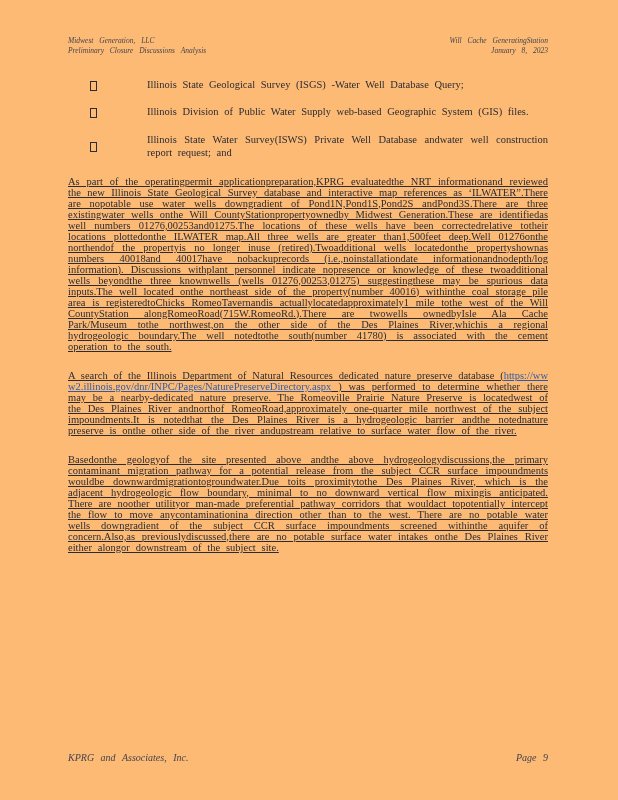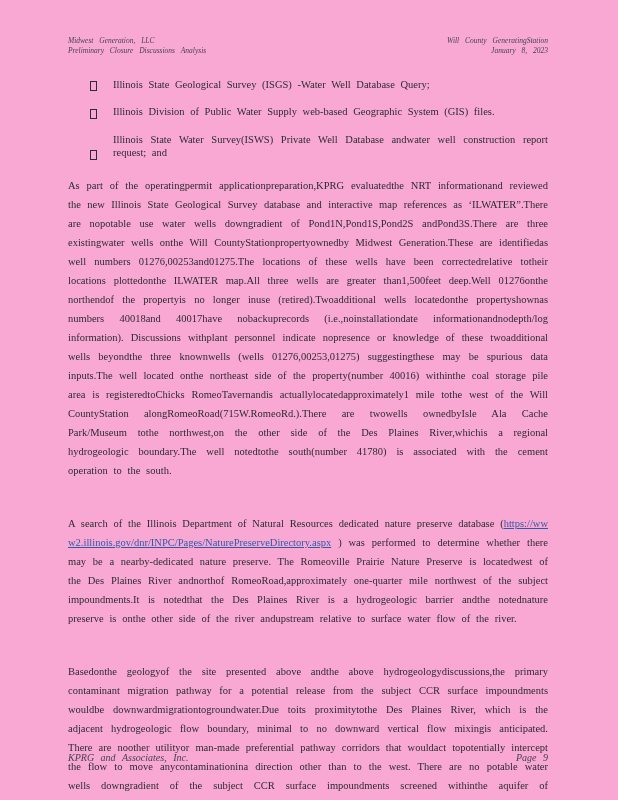--- a/index.html
+++ b/index.html
@@ -5,21 +5,21 @@
   html, body {
     margin: 0;
     padding: 0;
     background: #ffffff;
   }
   .page {
     position: relative;
     width: 618px;
     height: 800px;
     margin: 0 auto;
-    background: #f9a8d4;
+    background: #fdba74;
     font-family: "Liberation Serif", "DejaVu Serif", serif;
     color: #2b2b33;
     overflow: hidden;
     box-sizing: border-box;
   }
   .content {
     position: absolute;
     left: 68px;
     right: 70px;
     top: 36px;
@@ -37,48 +37,50 @@
   }
   .doc-header .right { text-align: right; }
   
   .bullet-list {
     margin: 0 0 16px 0;
     padding: 0;
     list-style: none;
   }
   .bullet-item {
     display: flex;
-    align-items: flex-end;
+    align-items: center;
     margin: 0 0 14px 22px;
     font-size: 10.5px;
     line-height: 13.4px;
     word-spacing: 3px;
+    gap: 34px;
   }
   .bullet-glyph {
     display: inline-block;
     width: 5px;
     height: 8px;
     border: 1px solid #2b2b33;
     margin-top: 2px;
     margin-right: 16px;
     flex: 0 0 auto;
   }
   .bullet-text {
     flex: 1 1 auto;
     text-align: justify;
   }
   
   .para {
     font-size: 10.5px;
-    line-height: 19px;
+    line-height: 11px;
     text-align: justify;
     word-spacing: 3.2px;
     margin: 0;
+    text-decoration: underline;
   }
-  .para + .para { margin-top: 34px; }
+  .para + .para { margin-top: 18px; }
   .para.first { margin-top: 14px; }
   a.doc-link {
     color: #2e5ba8;
     text-decoration: underline;
     word-break: break-all;
   }
   
   .doc-footer {
     position: absolute;
     left: 68px;
@@ -97,21 +99,21 @@
 
 <div class="page">
   <div class="content">
 
     <div class="doc-header">
       <div class="left">
         <div>Midwest Generation, LLC</div>
         <div>Preliminary Closure Discussions Analysis</div>
       </div>
       <div class="right">
-        <div>Will County GeneratingStation</div>
+        <div>Will Cache GeneratingStation</div>
         <div>January 8, 2023</div>
       </div>
     </div>
 
     <ul class="bullet-list">
       <li class="bullet-item">
         <span class="bullet-glyph"></span>
         <span class="bullet-text">Illinois State Geological Survey (ISGS) -Water Well Database Query;</span>
       </li>
       <li class="bullet-item">

